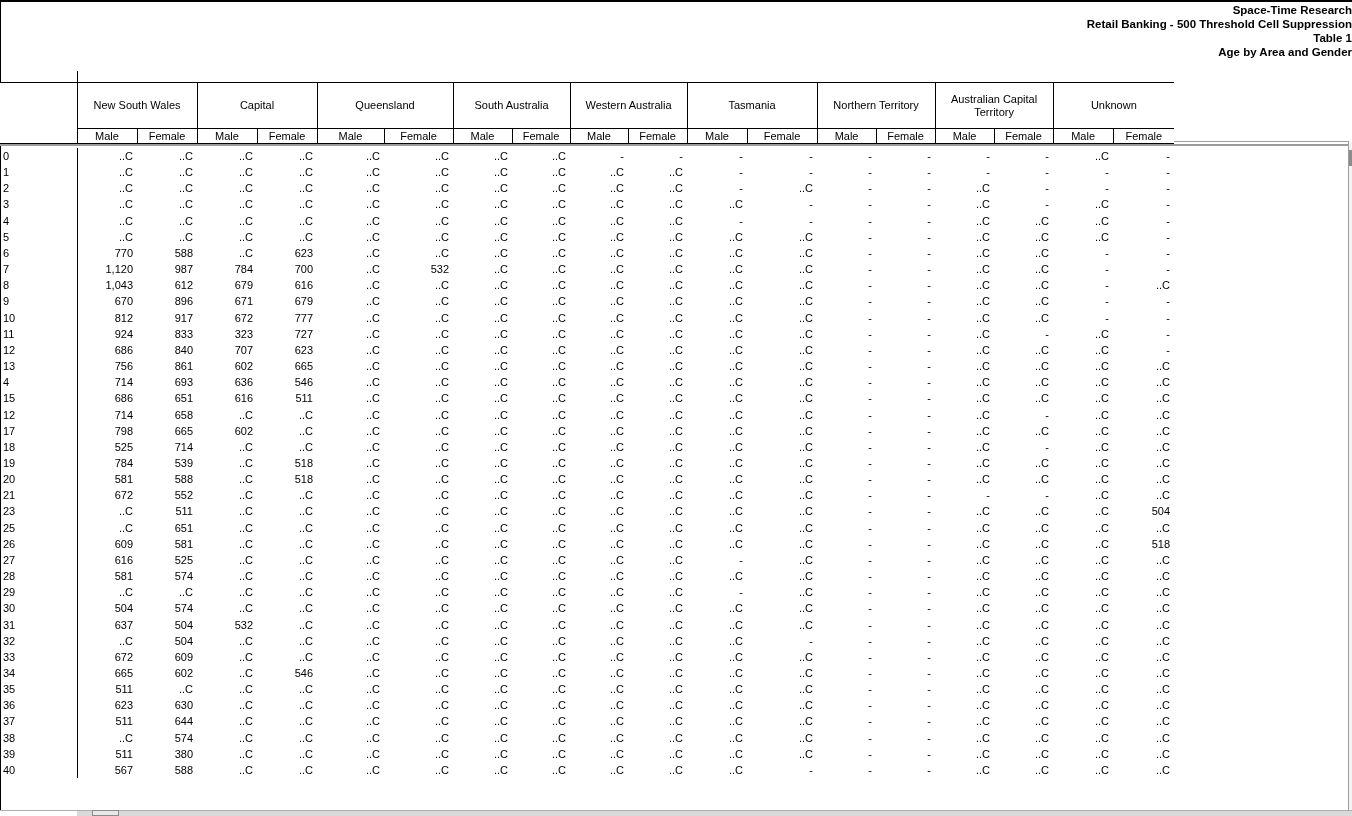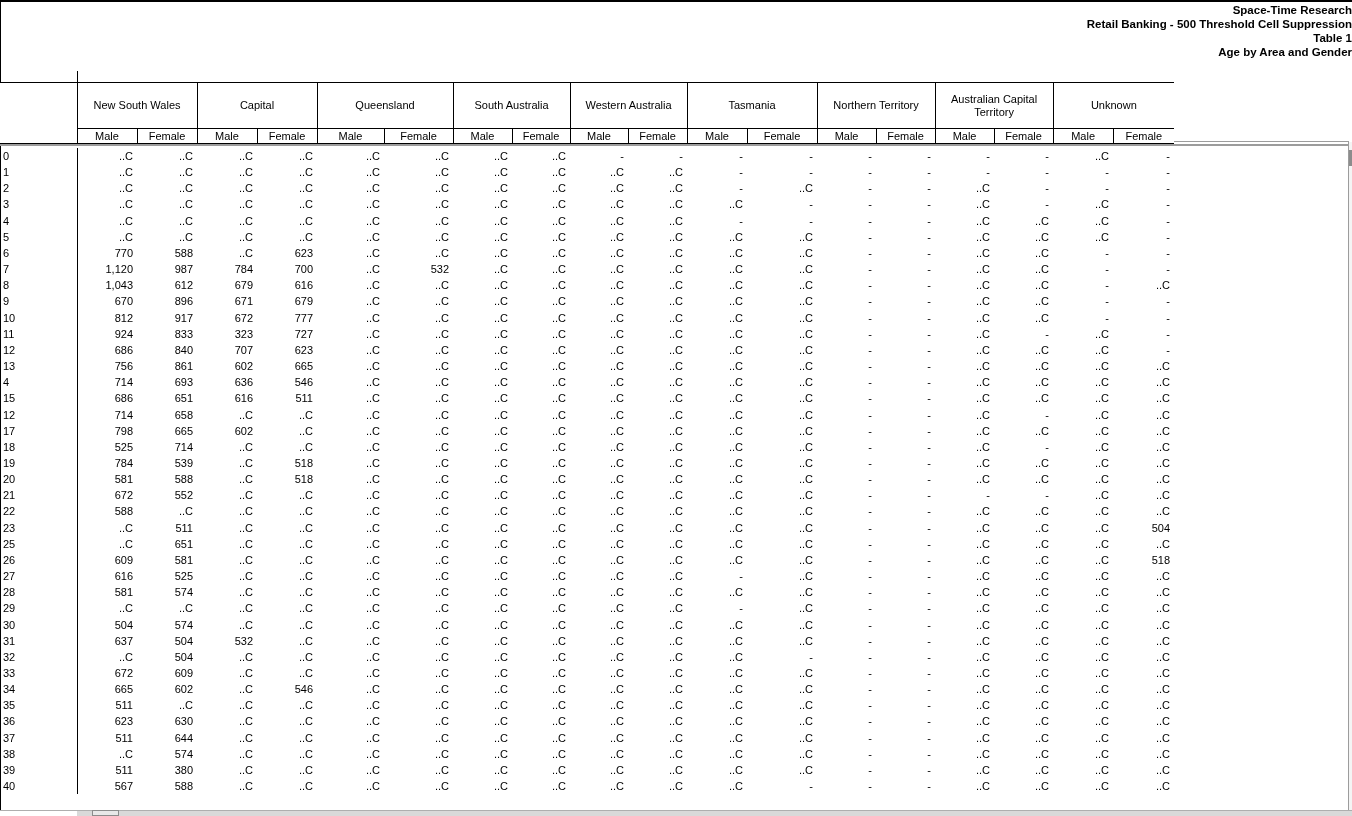--- a/index.html
+++ b/index.html
@@ -595,41 +595,20 @@
           <td>..C</td>
           <td>..C</td>
           <td>-</td>
           <td>-</td>
           <td>-</td>
           <td>-</td>
           <td>..C</td>
           <td>..C</td>
         </tr>
         <tr>
-          <th>22</th>
-          <td>588</td>
-          <td>..C</td>
-          <td>..C</td>
-          <td>..C</td>
-          <td>..C</td>
-          <td>..C</td>
-          <td>..C</td>
-          <td>..C</td>
-          <td>..C</td>
-          <td>..C</td>
-          <td>..C</td>
-          <td>..C</td>
-          <td>-</td>
-          <td>-</td>
-          <td>..C</td>
-          <td>..C</td>
-          <td>..C</td>
-          <td>..C</td>
-        </tr>
-        <tr>
           <th>23</th>
           <td>..C</td>
           <td>511</td>
           <td>..C</td>
           <td>..C</td>
           <td>..C</td>
           <td>..C</td>
           <td>..C</td>
           <td>..C</td>
           <td>..C</td>

